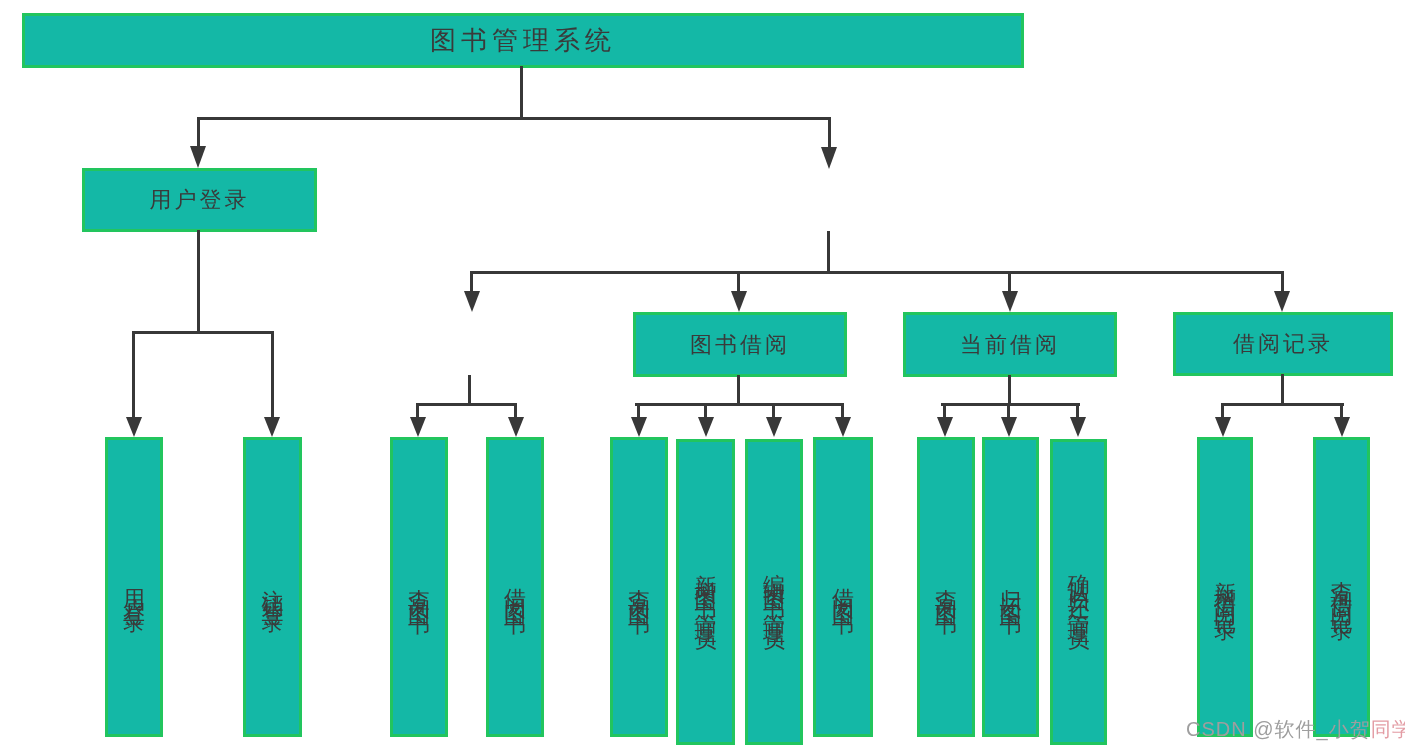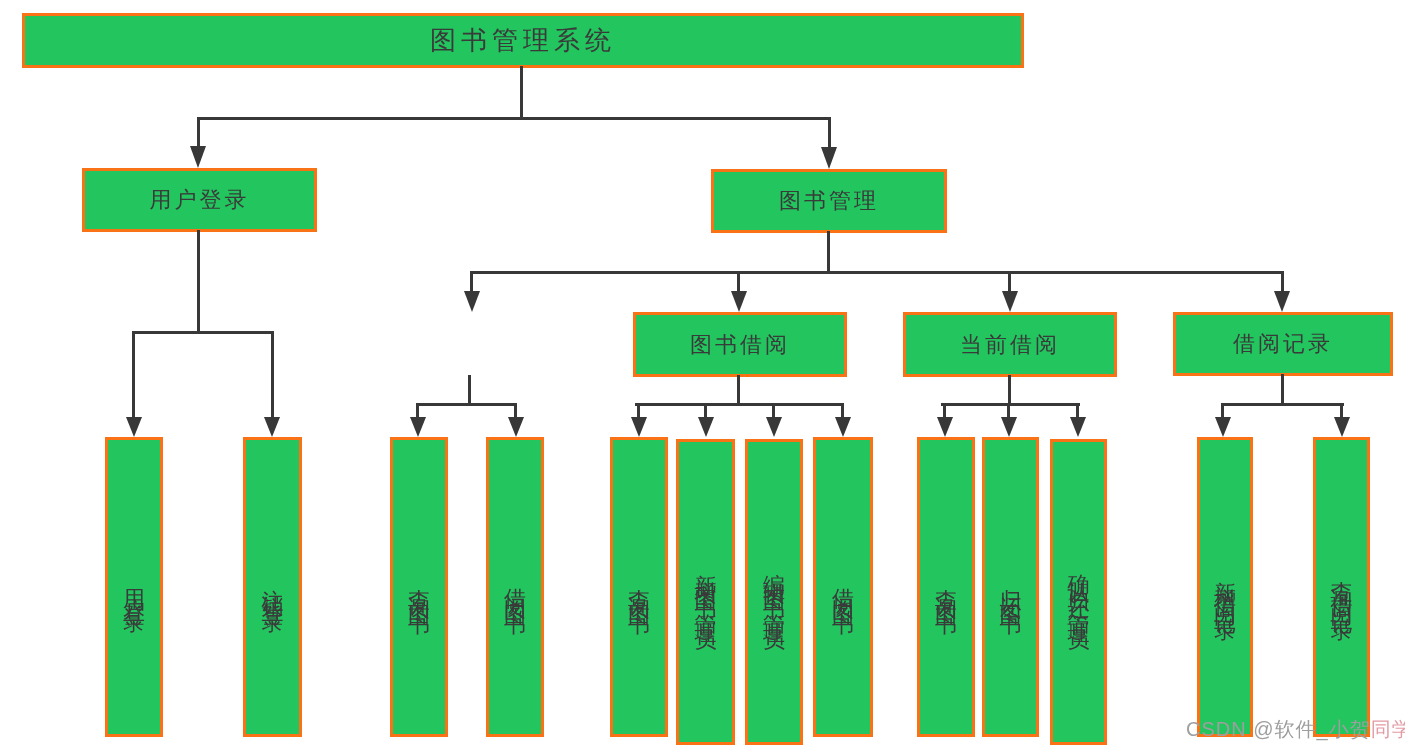--- a/index.html
+++ b/index.html
@@ -2,22 +2,22 @@
 <html><head>
 <meta charset="utf-8">
 <style>
   html,body{margin:0;padding:0;background:#ffffff;}
   .stage{
     position:relative;width:1405px;height:747px;background:#ffffff;
     font-family:"Liberation Sans","DejaVu Sans",sans-serif;
     overflow:hidden;color:#3a3a3a;
   }
   .node{
-    position:absolute;box-sizing:border-box;background:#22c55e;
-    border:3px solid #f97316;display:flex;align-items:center;justify-content:center;
+    position:absolute;box-sizing:border-box;background:#14b8a6;
+    border:3px solid #22c55e;display:flex;align-items:center;justify-content:center;
     color:#3a3a3a;
   }
   .root-node{font-size:26px;letter-spacing:5px;}
   .h-node{font-size:22px;letter-spacing:3px;}
   .v-node{
     writing-mode:vertical-rl;text-orientation:mixed;
     font-size:22px;letter-spacing:8px;line-height:1.1;
   }
   .vl{position:absolute;width:3px;background:#383838;}
   .hl{position:absolute;height:3px;background:#383838;}
@@ -45,23 +45,20 @@
 
   <div class="vl" style="left:520px;top:66px;height:53px"></div>
   <div class="hl" style="left:197px;top:117px;width:634px"></div>
   <div class="vl" style="left:197px;top:117px;height:30px"></div>
   <div class="ah big" style="left:190px;top:146px"></div>
   <div class="vl" style="left:828px;top:117px;height:31px"></div>
   <div class="ah big" style="left:821px;top:147px"></div>
 
   <div class="node h-node" style="left:82px;top:168px;width:235px;height:64px">
     <span>用户登录</span>
-  </div>
-  <div class="node h-node" style="left:711px;top:169px;width:236px;height:64px">
-    <span>图书管理</span>
   </div>
 
   <div class="vl" style="left:197px;top:230px;height:103px"></div>
   <div class="hl" style="left:132px;top:331px;width:142px"></div>
   <div class="vl" style="left:132px;top:331px;height:86px"></div>
   <div class="ah leaf" style="left:126px;top:417px"></div>
   <div class="vl" style="left:271px;top:331px;height:86px"></div>
   <div class="ah leaf" style="left:264px;top:417px"></div>
 
   <div class="vl" style="left:827px;top:231px;height:43px"></div>

